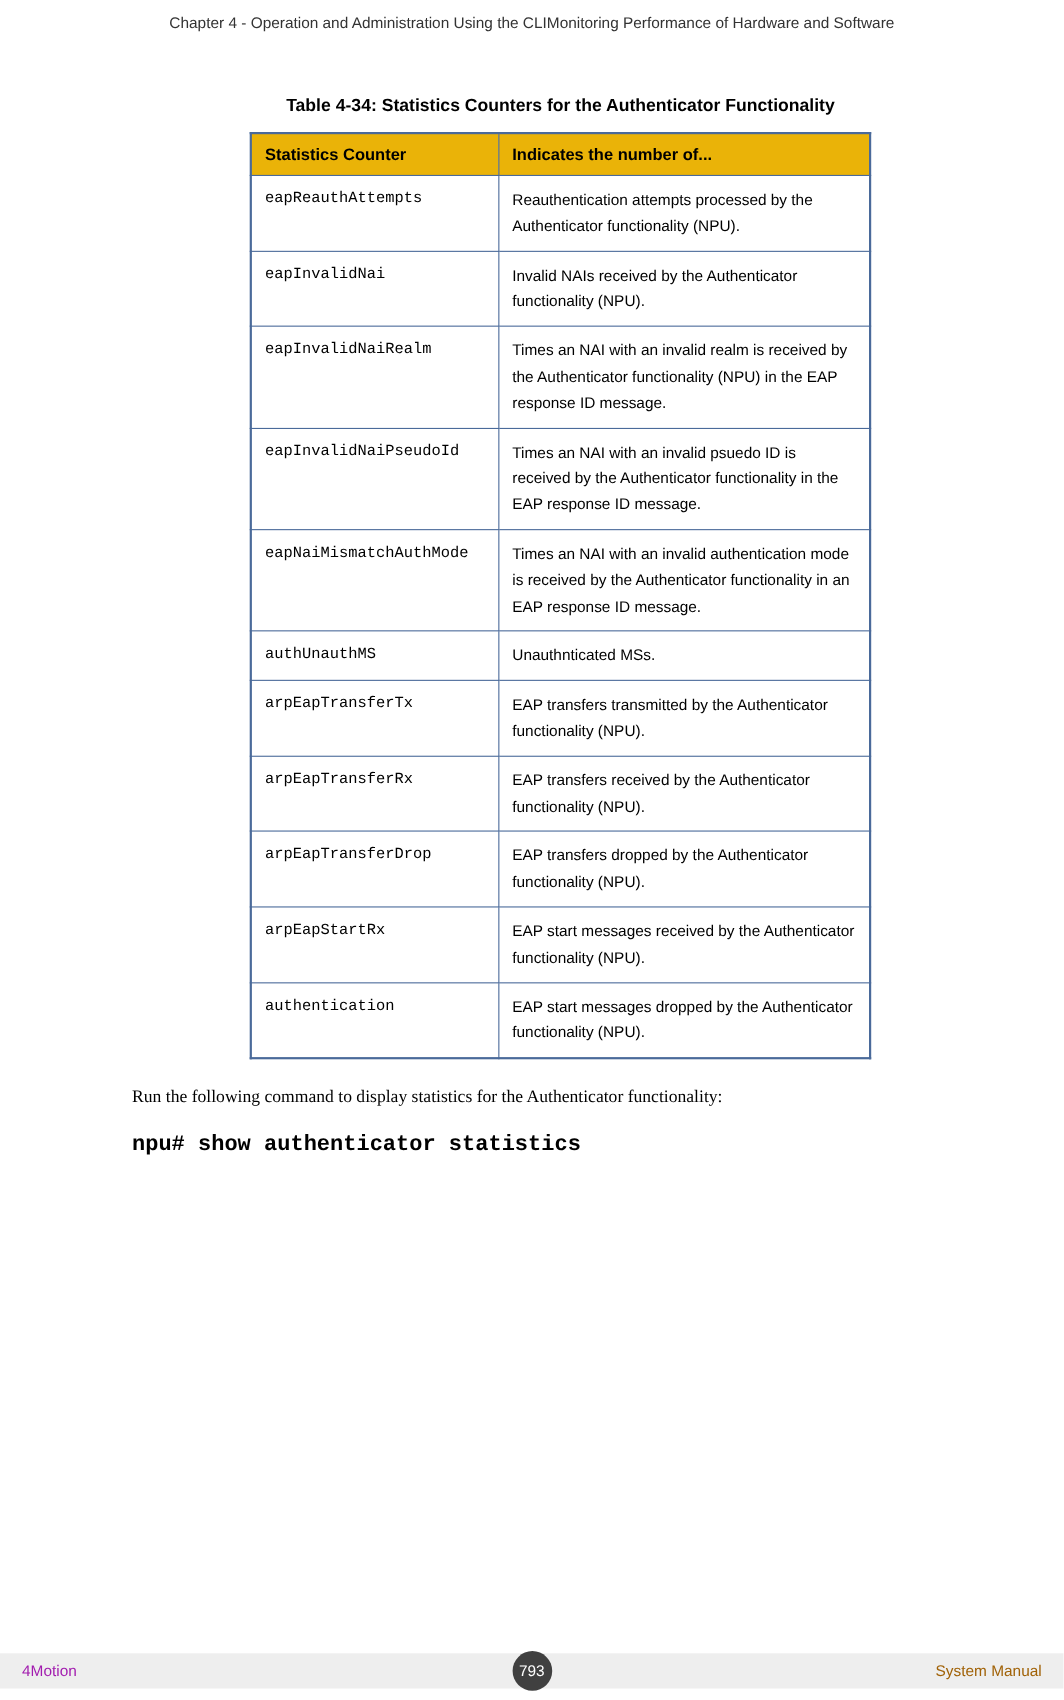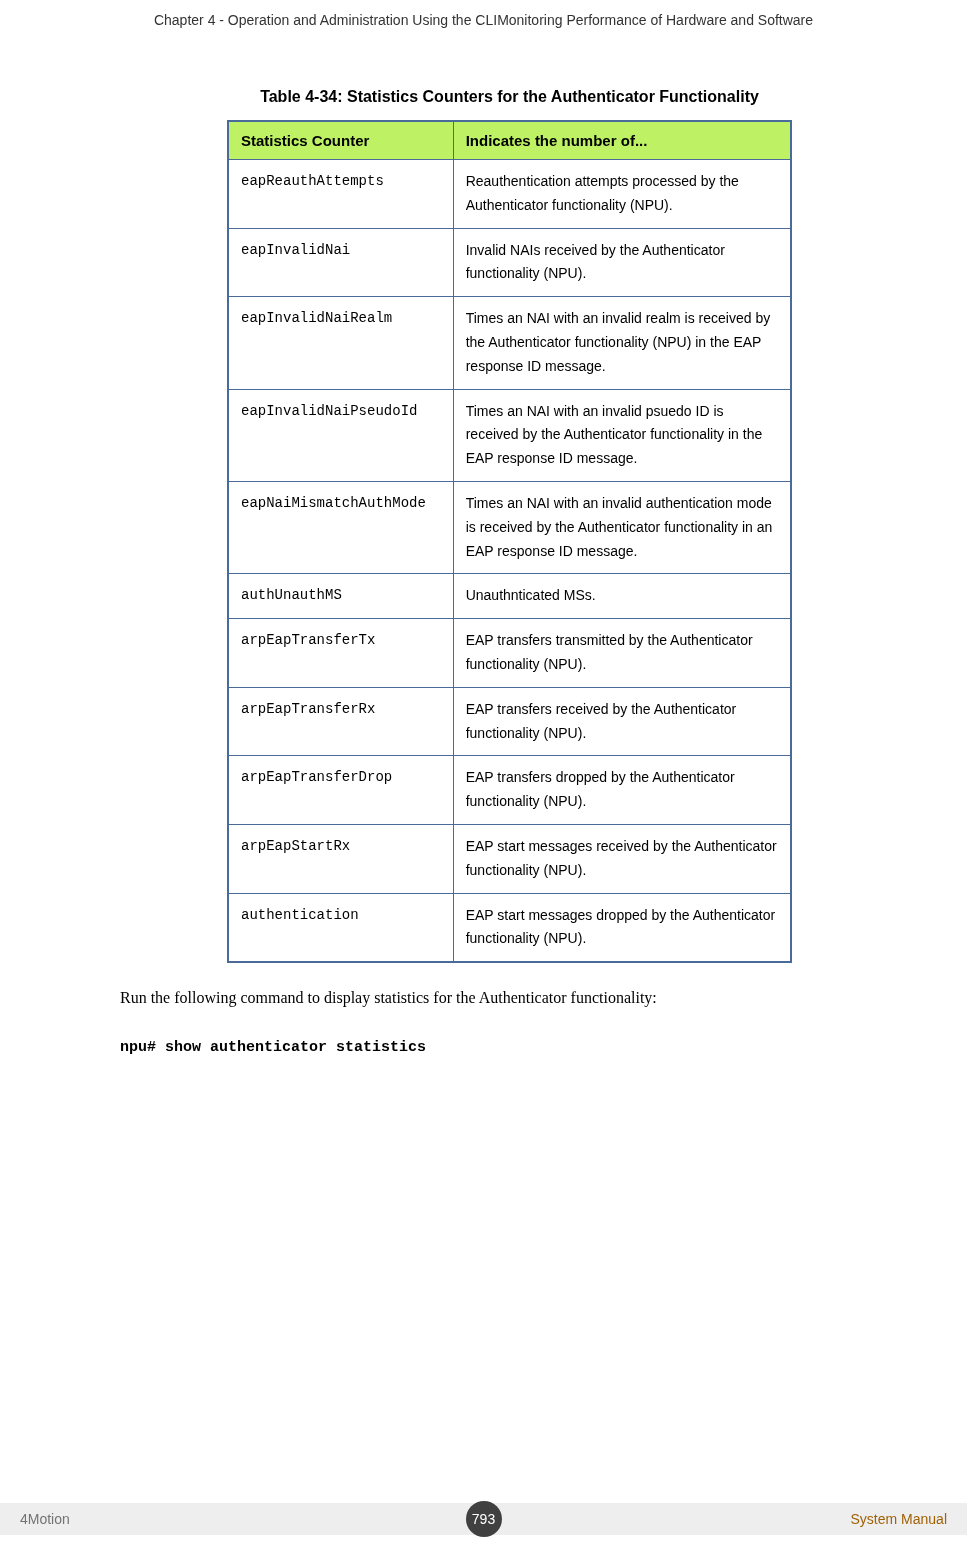--- a/index.html
+++ b/index.html
@@ -38,21 +38,21 @@
       margin-bottom: 14px;
       margin-top: 30px;
     }
     table {
       width: 565px;
       margin: 0 auto;
       border-collapse: collapse;
       border: 2px solid #4a6a9a;
     }
     th {
-      background-color: #bef264;
+      background-color: #eab308;
       text-align: left;
       padding: 10px 12px;
       font-weight: bold;
       font-size: 15px;
       border: 1px solid #4a6a9a;
     }
     td {
       border: 1px solid #4a6a9a;
       padding: 10px 12px;
       font-size: 14px;
@@ -68,37 +68,37 @@
     }
     .body-text {
       font-family: Liberation Serif, serif;
       font-size: 16px;
       line-height: 1.6;
       margin-top: 22px;
     }
     .command-text {
       font-family: "Courier New", Courier, monospace;
       font-weight: bold;
-      font-size: 15px;
-      margin-top: 28px;
+      font-size: 20px;
+      margin-top: 18px;
     }
     .footer {
       position: absolute;
       bottom: 10px;
       left: 0;
       right: 0;
       background-color: #eeeeee;
       display: flex;
       align-items: center;
       justify-content: space-between;
       padding: 8px 20px;
       font-size: 14px;
     }
     .footer-left {
-      color: #737373;
+      color: #a21caf;
     }
     .footer-right {
       color: #a16207;
     }
     .footer-center {
       position: absolute;
       left: 50%;
       transform: translateX(-50%);
     }
     .page-number {

